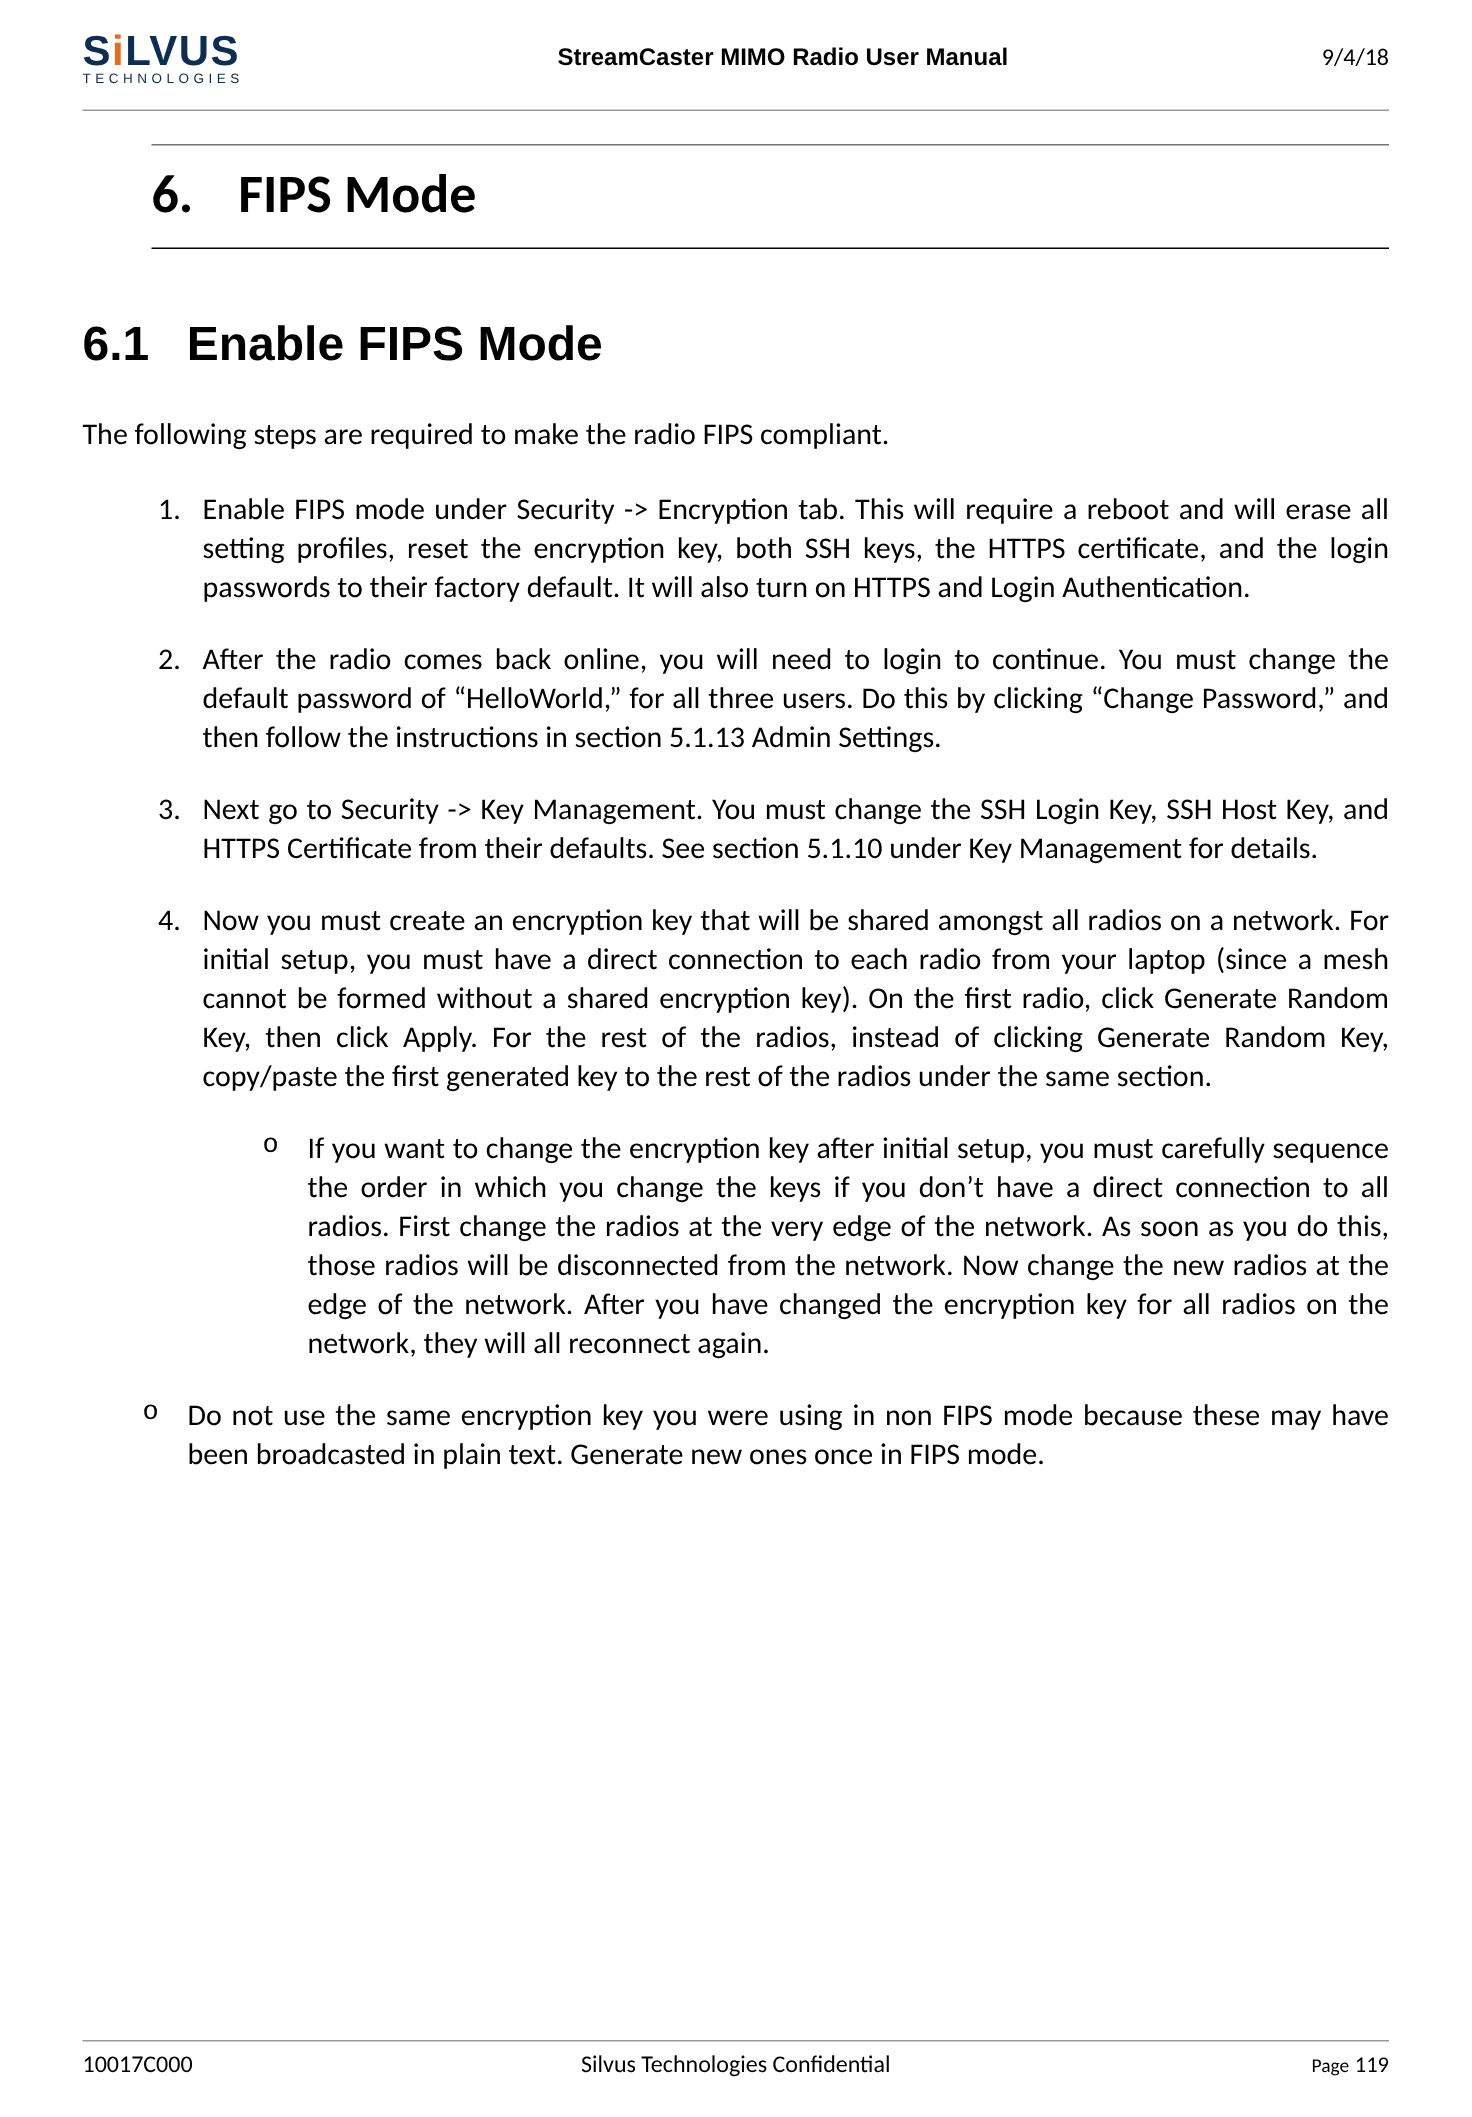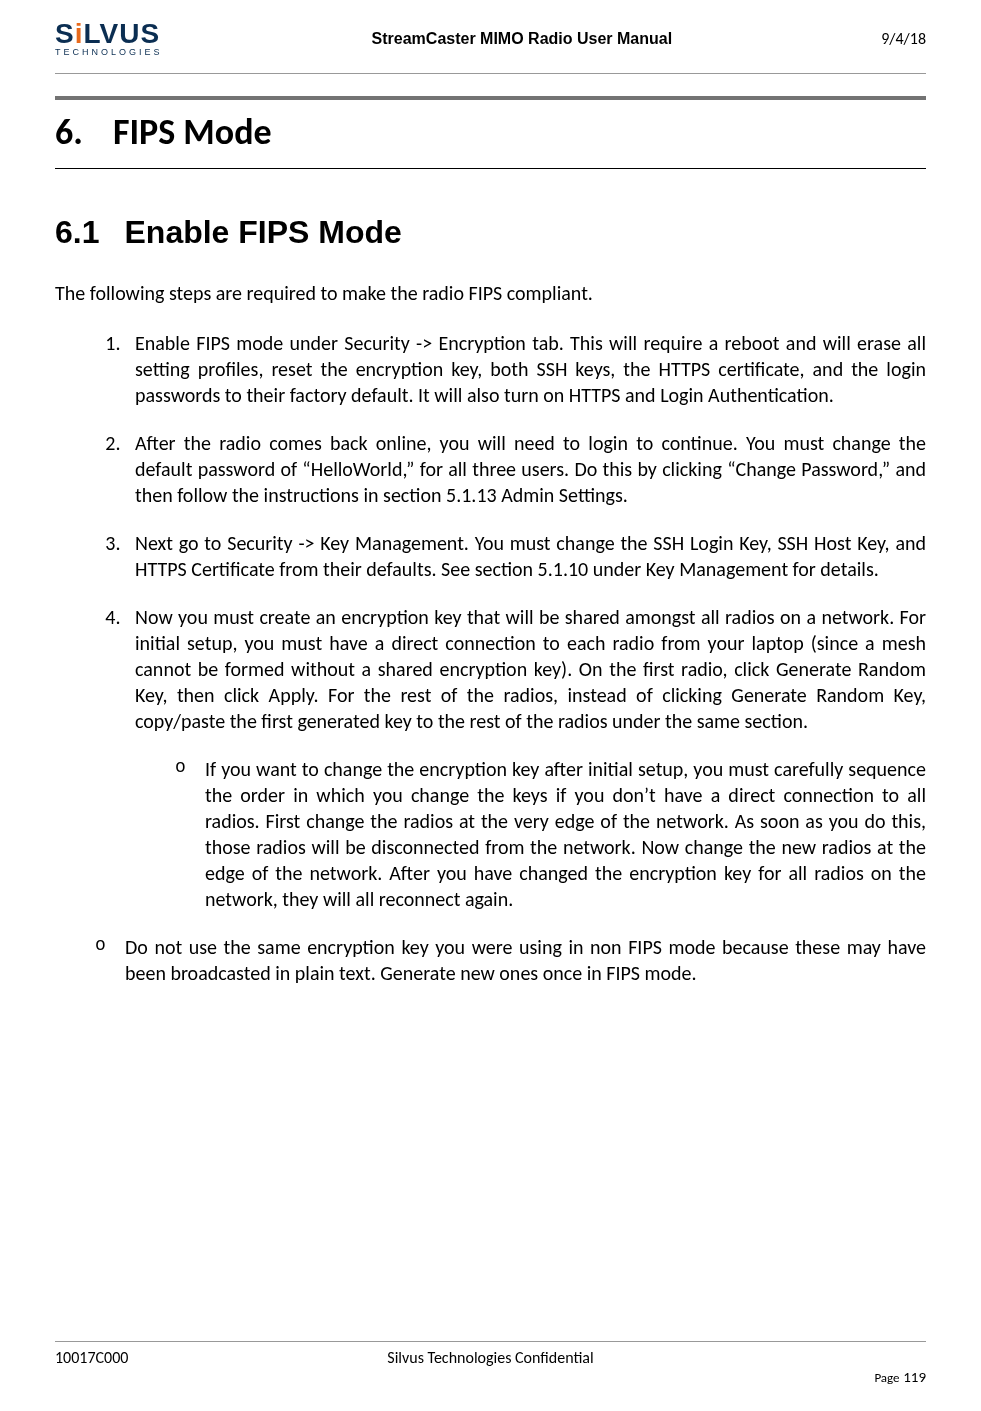--- a/index.html
+++ b/index.html
@@ -50,24 +50,25 @@
       font-weight: bold;
       text-align: center;
       font-family: Arial, sans-serif;
       flex: 1;
     }
     .header-date {
       font-size: 16px;
       font-family: 'Calibri', sans-serif;
     }
     .h1-section {
-      border-top: 4px solid #737373;
+      border-top: 1px solid #737373;
       border-bottom: 1px solid #000;
       margin-top: 22px;
       padding: 10px 0 14px 0;
+      margin-left: 46px;
     }
     .h1-section h1 {
       margin: 0;
       font-size: 36px;
       font-weight: bold;
       font-family: 'Calibri', sans-serif;
     }
     .h1-num { display: inline-block; margin-right: 30px; }
     .h2 {
       font-size: 32px;
@@ -143,21 +144,20 @@
       bottom: 25px;
       left: 55px;
       right: 55px;
       border-top: 1px solid #999;
       padding-top: 6px;
       display: flex;
       justify-content: space-between;
       font-size: 16px;
       font-family: 'Calibri', sans-serif;
       align-items: baseline;
-      flex-direction: column;
     }
     .footer-center{
         position: absolute;
         left: 0; right: 0;
         text-align: center;
     }
     .footer-right{
         margin-left: auto;
     }
     .page-label { font-size: 13px; margin-top: 48px; }

